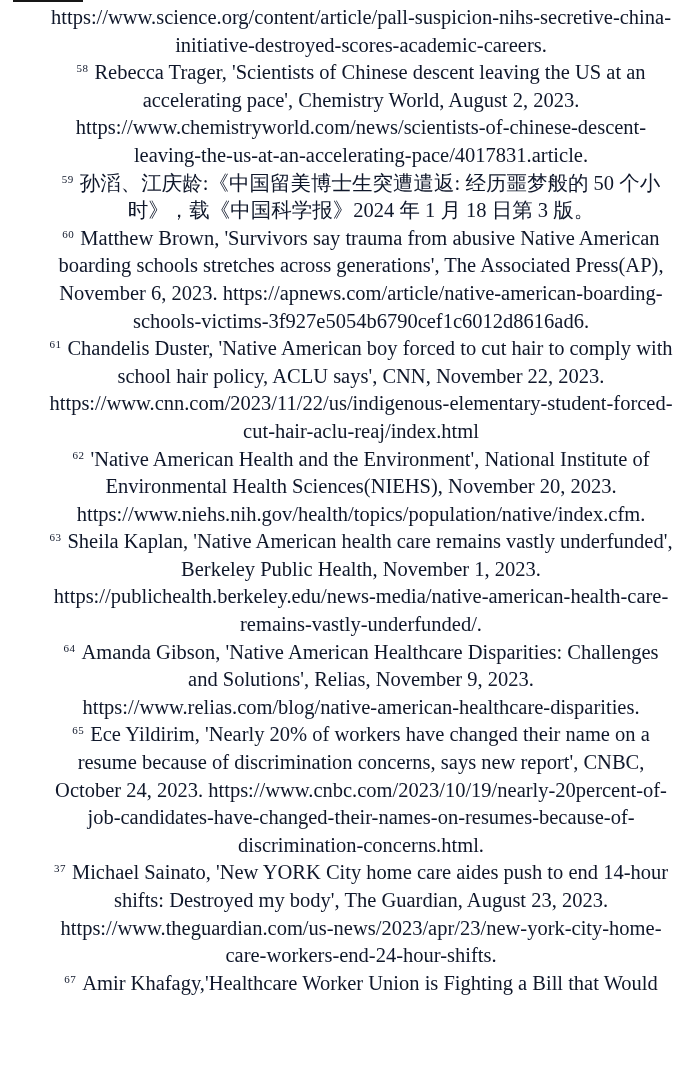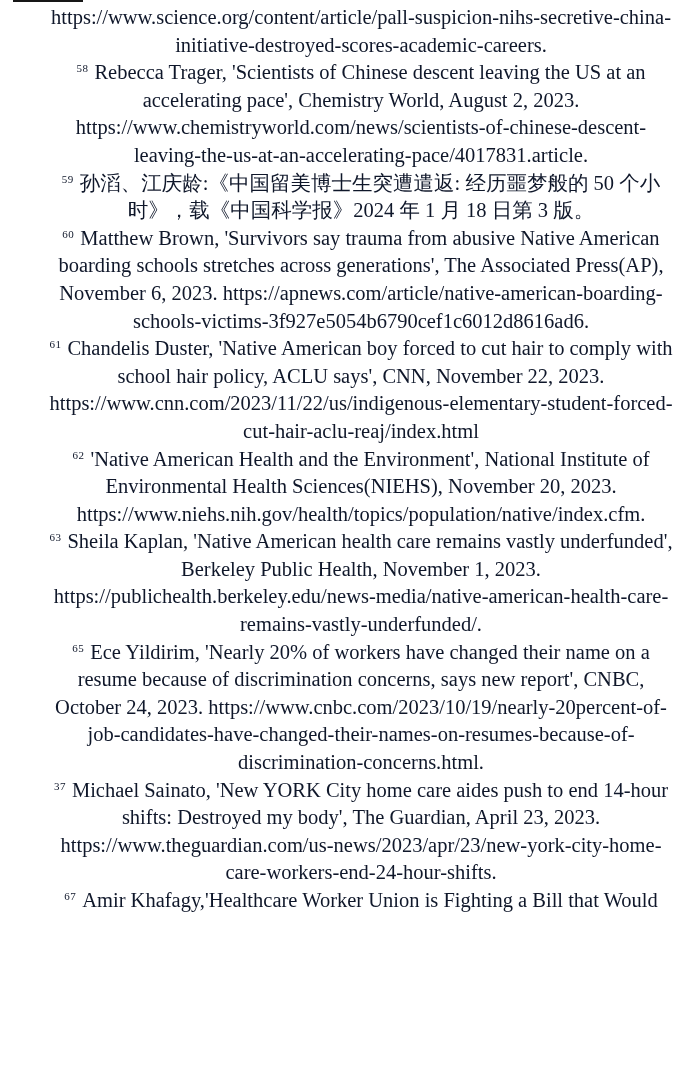--- a/index.html
+++ b/index.html
@@ -59,17 +59,18 @@
 <div class="page">
   <div class="top-fragment"></div>
   <div class="content">
       <p class="fn"><span class="seg url">https://www.science.org/content/article/pall-suspicion-nihs-secretive-china-initiative-destroyed-scores-academic-careers.</span></p>
       <p class="fn"><sup class="mark">58</sup><span class="seg normal">Rebecca Trager, 'Scientists of Chinese descent leaving the US at an accelerating pace', </span><span class="seg italic">Chemistry World</span><span class="seg normal">, August 2, 2023. </span><span class="seg url">https://www.chemistryworld.com/news/scientists-of-chinese-descent-leaving-the-us-at-an-accelerating-pace/4017831.article.</span></p>
       <p class="fn"><sup class="mark">59</sup><span class="seg normal">孙滔、江庆龄:《中国留美博士生突遭遣返: 经历噩梦般的 50 个小时》，载《中国科学报》2024 年 1 月 18 日第 3 版。</span></p>
       <p class="fn"><sup class="mark">60</sup><span class="seg normal">Matthew Brown, 'Survivors say trauma from abusive Native American boarding schools stretches across generations', </span><span class="seg italic">The Associated Press(AP),</span><span class="seg normal"> November 6, 2023. </span><span class="seg url">https://apnews.com/article/native-american-boarding-schools-victims-3f927e5054b6790cef1c6012d8616ad6.</span></p>
       <p class="fn"><sup class="mark">61</sup><span class="seg normal">Chandelis Duster, 'Native American boy forced to cut hair to comply with school hair policy, ACLU says', </span><span class="seg italic">CNN</span><span class="seg normal">, November 22, 2023. </span><span class="seg url">https://www.cnn.com/2023/11/22/us/indigenous-elementary-student-forced-cut-hair-aclu-reaj/index.html</span></p>
       <p class="fn"><sup class="mark">62</sup><span class="seg normal">'Native American Health and the Environment', </span><span class="seg italic">National Institute of Environmental Health Sciences(NIEHS)</span><span class="seg normal">, November 20, 2023. </span><span class="seg url">https://www.niehs.nih.gov/health/topics/population/native/index.cfm.</span></p>
       <p class="fn"><sup class="mark">63</sup><span class="seg normal">Sheila Kaplan, 'Native American health care remains vastly underfunded', </span><span class="seg italic">Berkeley Public Health</span><span class="seg normal">, November 1, 2023. </span><span class="seg url">https://publichealth.berkeley.edu/news-media/native-american-health-care-remains-vastly-underfunded/.</span></p>
+      <p class="fn"><sup class="mark">64</sup><span class="seg normal">Amanda Gibson, 'Native American Healthcare Disparities: Challenges and Solutions', </span><span class="seg italic">Relias</span><span class="seg normal">, November 9, 2023. </span><span class="seg url">https://www.relias.com/blog/native-american-healthcare-disparities.</span></p>
       <p class="fn"><sup class="mark">65</sup><span class="seg normal">Ece Yildirim, 'Nearly 20% of workers have changed their name on a resume because of discrimination concerns, says new report', </span><span class="seg italic">CNBC</span><span class="seg normal">, October 24, 2023. </span><span class="seg url">https://www.cnbc.com/2023/10/19/nearly-20percent-of-job-candidates-have-changed-their-names-on-resumes-because-of-discrimination-concerns.html.</span></p>
-      <p class="fn"><sup class="mark">37</sup><span class="seg normal">Michael Sainato, 'New YORK City home care aides push to end 14-hour shifts: Destroyed my body', T</span><span class="seg italic">he Guardian,</span><span class="seg normal"> April 23, 2023. </span><span class="seg url">https://www.theguardian.com/us-news/2023/apr/23/new-york-city-home-care-workers-end-24-hour-shifts.</span></p>
+      <p class="fn"><sup class="mark">37</sup><span class="seg normal">Michael Sainato, 'New YORK City home care aides push to end 14-hour shifts: Destroyed my body', T</span><span class="seg italic">he Guardian,</span><span class="seg normal"> August 23, 2023. </span><span class="seg url">https://www.theguardian.com/us-news/2023/apr/23/new-york-city-home-care-workers-end-24-hour-shifts.</span></p>
       <p class="fn"><sup class="mark">67</sup><span class="seg normal">Amir Khafagy,'Healthcare Worker Union is Fighting a Bill that Would</span></p>
     </div>
 </div>
 
 </body></html>

